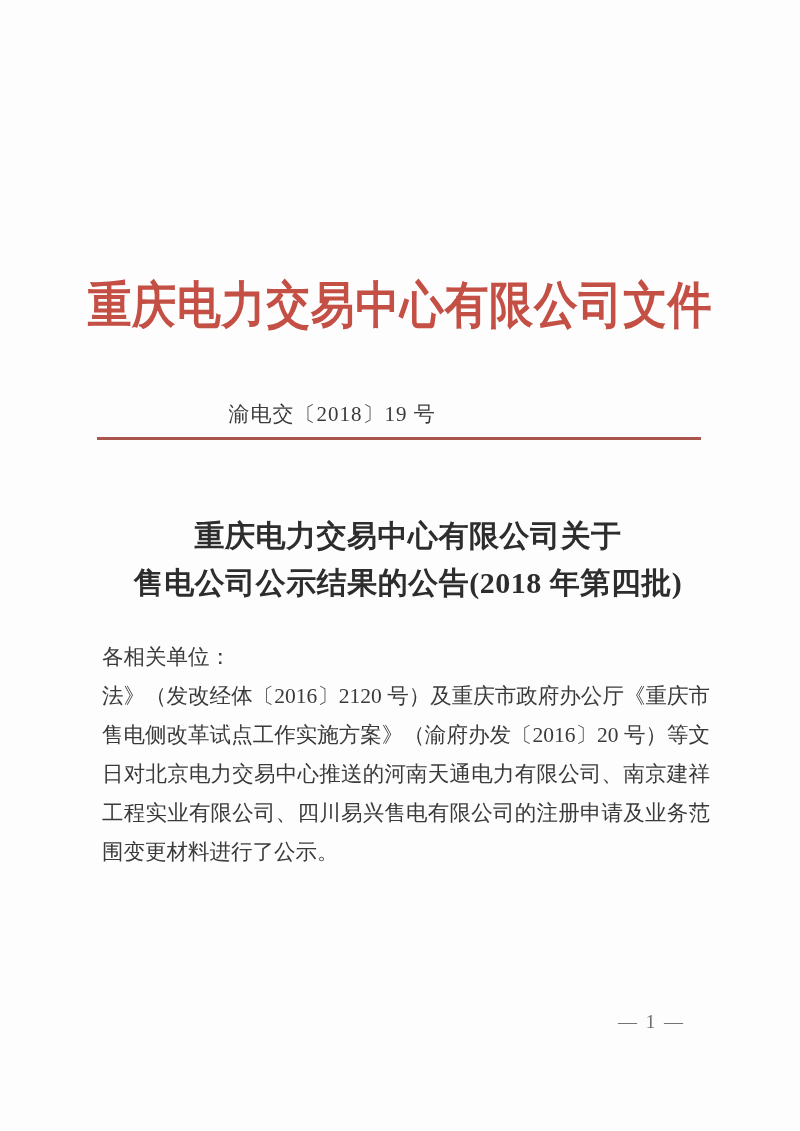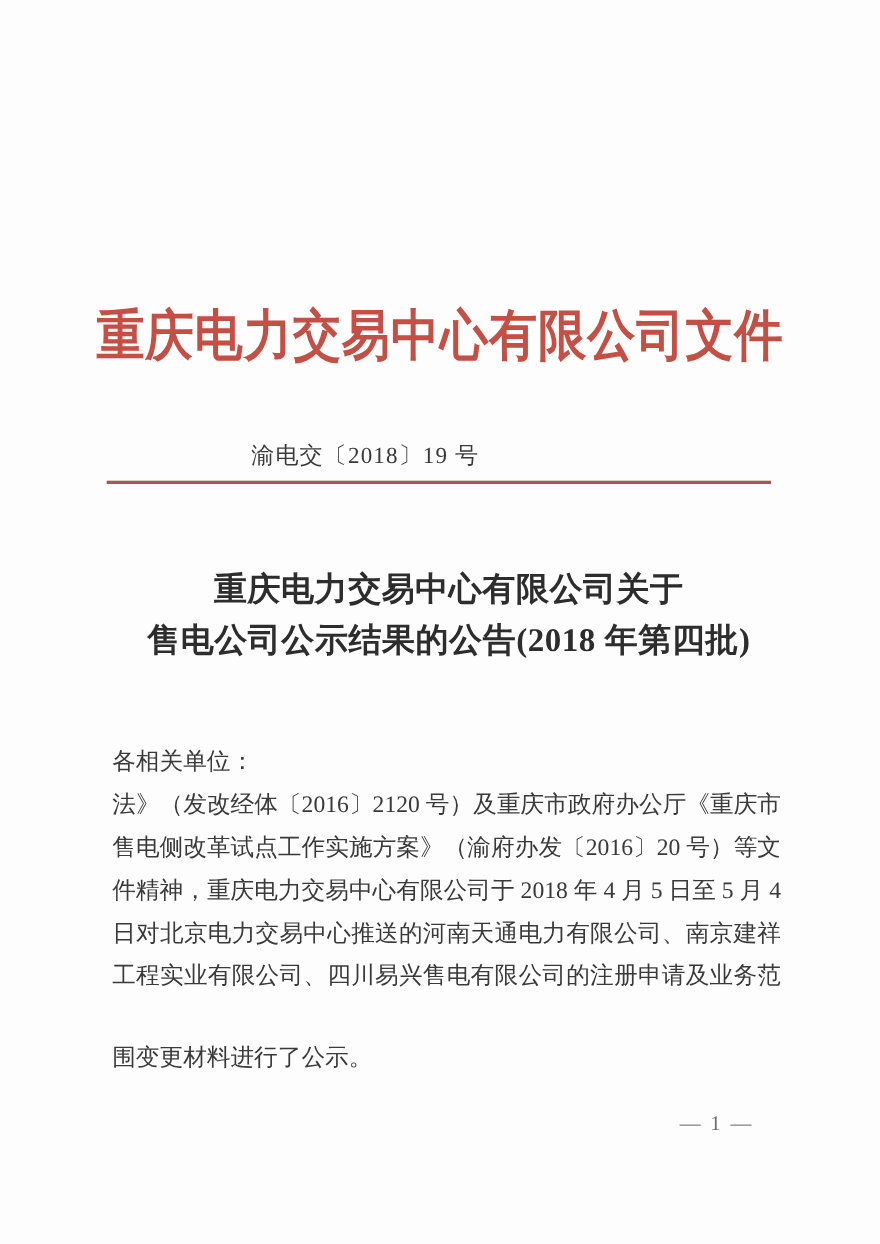--- a/index.html
+++ b/index.html
@@ -78,21 +78,20 @@
     line-height: 39px;
     text-align: justify;
     text-align-last: justify;
     overflow: visible;
   }
   .body-line.indent {
     padding-left: 43px;
   }
   .body-line.end {
     text-align-last: left;
-    margin-top: 35px;
   }
   .page-number {
     position: absolute;
     top: 1008px;
     right: 115px;
     font-size: 19px;
     line-height: 28px;
     color: var(--color-pagenum-gray, #6e6e6e);
     letter-spacing: 2px;
     white-space: nowrap;
@@ -118,21 +117,20 @@
 
   <div class="body-block">
 
       <div class="body-line end">各相关单位：</div>
 
 
       <div class="body-line">法》（发改经体〔2016〕2120 号）及重庆市政府办公厅《重庆市</div>
 
       <div class="body-line">售电侧改革试点工作实施方案》（渝府办发〔2016〕20 号）等文</div>
 
-      <div class="body-line">件精神，重庆电力交易中心有限公司于 2018 年 4 月 5 日至 5 月 4</div>
 
       <div class="body-line">日对北京电力交易中心推送的河南天通电力有限公司、南京建祥</div>
 
       <div class="body-line">工程实业有限公司、四川易兴售电有限公司的注册申请及业务范</div>
 
       <div class="body-line end">围变更材料进行了公示。</div>
 
     </div>
 
   <div class="page-number">— 1 —</div>

